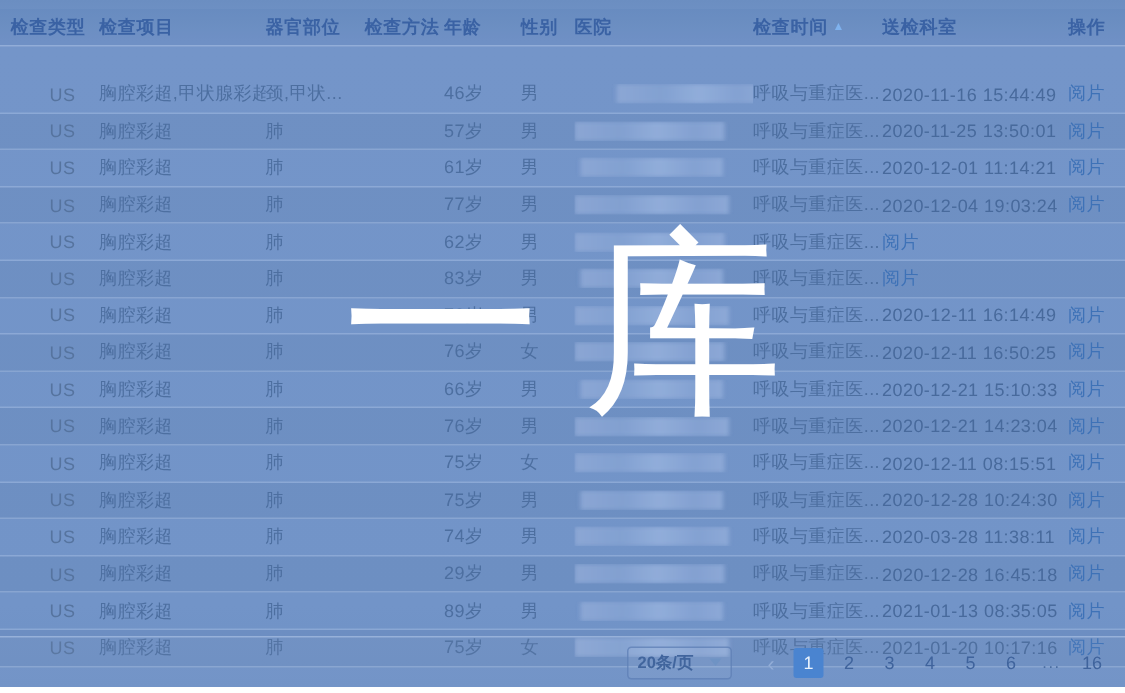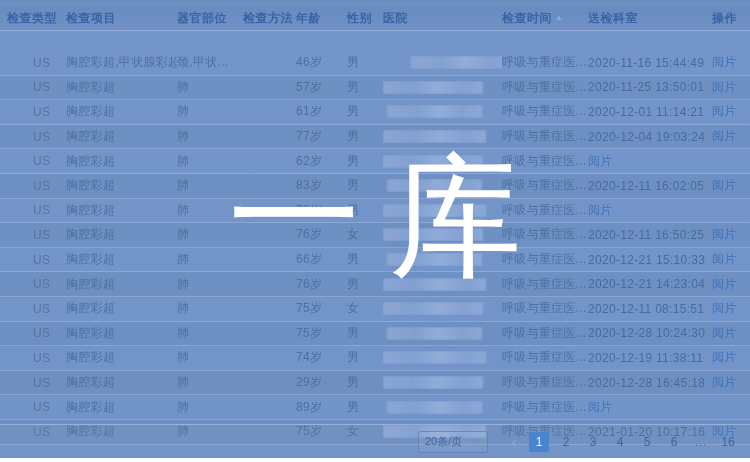--- a/index.html
+++ b/index.html
@@ -56,21 +56,21 @@
     position:absolute; left:0; right:0; bottom:0; height:34px;
     border-top:1px solid rgba(197,215,243,0.45);
     background:rgba(255,255,255,0.035);
     display:flex; align-items:center; justify-content:flex-end;
     padding-right:12px; gap:8px;
   }
   .page-size {
     display:flex; align-items:center; justify-content:space-between;
     width:70px; height:22px; padding:0 6px;
     border:1px solid rgba(92,126,180,0.75); border-radius:3px;
-    background:rgba(255,255,255,0.05); cursor:pointer;
+    background:rgba(255,255,255,0.05); cursor:pointer;font-weight:bold;
   }
   .page-size .lbl { font-size:11px; color:#41659d; }
   .chevron-down {
     width:0; height:0; border-left:4px solid transparent; border-right:4px solid transparent;
     border-top:5px solid #6f93c4;
   }
   .pager { display:flex; align-items:center; gap:7px; margin-left:10px; }
   .page-btn {
     min-width:20px; height:20px; display:flex; align-items:center; justify-content:center;
     font-size:12px; color:#3f639c; border-radius:2px; cursor:pointer; background:transparent;
@@ -182,35 +182,35 @@
       <div class="td c1">US</div>
       <div class="td c2">胸腔彩超</div>
       <div class="td c3">肺</div>
       <div class="td c4"></div>
       <div class="td c5">83岁</div>
       <div class="td c6">男</div>
       <div class="td c7">
         <span class="redact"></span>
       </div>
       <div class="td c8">呼吸与重症医...</div>
-      <div class="td c9">2020-12-11 16:02:05</div>
       <div class="td c10"><a class="link">阅片</a></div>
     </div>
 
     <div class="grid tr">
       <div class="td c1">US</div>
       <div class="td c2">胸腔彩超</div>
       <div class="td c3">肺</div>
       <div class="td c4"></div>
       <div class="td c5">78岁</div>
       <div class="td c6">男</div>
       <div class="td c7">
         <span class="redact"></span>
       </div>
       <div class="td c8">呼吸与重症医...</div>
+      <div class="td c9">2020-12-11 16:14:49</div>
       <div class="td c10"><a class="link">阅片</a></div>
     </div>
 
     <div class="grid tr">
       <div class="td c1">US</div>
       <div class="td c2">胸腔彩超</div>
       <div class="td c3">肺</div>
       <div class="td c4"></div>
       <div class="td c5">76岁</div>
       <div class="td c6">女</div>
@@ -286,21 +286,21 @@
       <div class="td c1">US</div>
       <div class="td c2">胸腔彩超</div>
       <div class="td c3">肺</div>
       <div class="td c4"></div>
       <div class="td c5">74岁</div>
       <div class="td c6">男</div>
       <div class="td c7">
         <span class="redact"></span>
       </div>
       <div class="td c8">呼吸与重症医...</div>
-      <div class="td c9">2020-12-19 11:38:11</div>
+      <div class="td c9">2020-03-28 11:38:11</div>
       <div class="td c10"><a class="link">阅片</a></div>
     </div>
 
     <div class="grid tr">
       <div class="td c1">US</div>
       <div class="td c2">胸腔彩超</div>
       <div class="td c3">肺</div>
       <div class="td c4"></div>
       <div class="td c5">29岁</div>
       <div class="td c6">男</div>
@@ -316,20 +316,21 @@
       <div class="td c1">US</div>
       <div class="td c2">胸腔彩超</div>
       <div class="td c3">肺</div>
       <div class="td c4"></div>
       <div class="td c5">89岁</div>
       <div class="td c6">男</div>
       <div class="td c7">
         <span class="redact"></span>
       </div>
       <div class="td c8">呼吸与重症医...</div>
+      <div class="td c9">2021-01-13 08:35:05</div>
       <div class="td c10"><a class="link">阅片</a></div>
     </div>
 
     <div class="grid tr">
       <div class="td c1">US</div>
       <div class="td c2">胸腔彩超</div>
       <div class="td c3">肺</div>
       <div class="td c4"></div>
       <div class="td c5">75岁</div>
       <div class="td c6">女</div>

